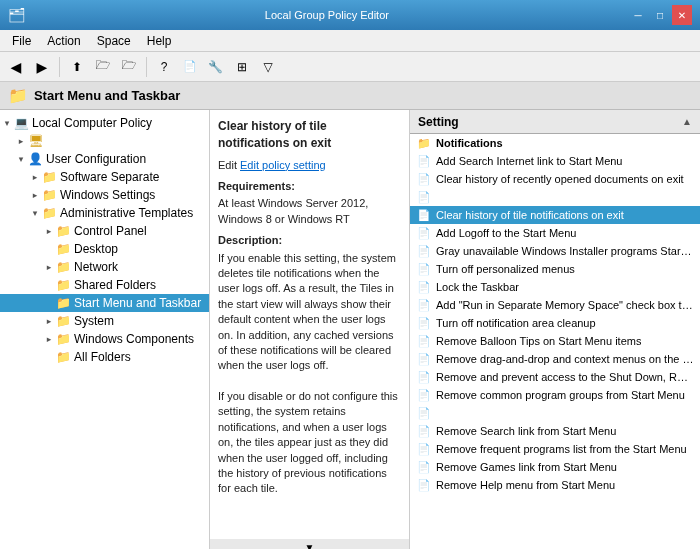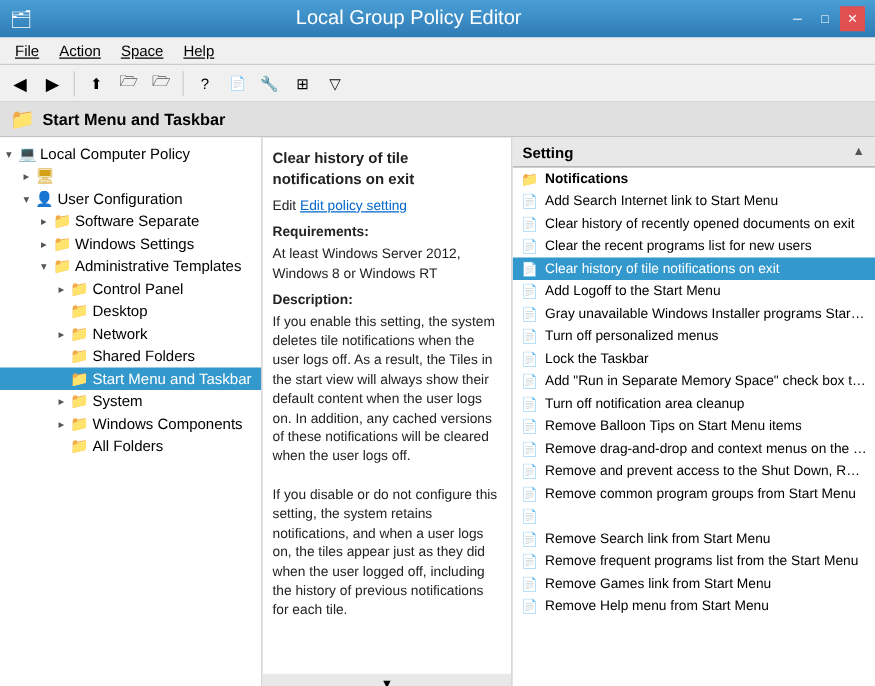--- a/index.html
+++ b/index.html
@@ -19,21 +19,21 @@
       display: flex;
       align-items: center;
       justify-content: space-between;
       padding: 0 8px;
       color: white;
       font-size: 12px;
     }
     .title-bar-title {
       flex: 1;
       text-align: center;
-      font-size: 16px;
+      font-size: 11px;
     }
     .title-bar-controls {
       display: flex;
       gap: 2px;
     }
     .title-bar-btn {
       width: 20px;
       height: 20px;
       display: flex;
       align-items: center;
@@ -54,21 +54,20 @@
       height: 22px;
       display: flex;
       align-items: center;
       padding: 0 4px;
       border-bottom: 1px solid #ccc;
       font-size: 12px;
     }
     .menu-item {
       padding: 2px 8px;
       cursor: pointer;
-      text-decoration: underline;
     }
 
     
     .toolbar {
       background: #f0f0f0;
       height: 30px;
       display: flex;
       align-items: center;
       padding: 0 4px;
       border-bottom: 1px solid #ccc;
@@ -395,21 +394,20 @@
         <div class="list-row">
           <span class="row-icon" style="color: rgb(102, 153, 204);">📄</span>
           <span class="row-text">Add Search Internet link to Start Menu</span>
         </div>
         <div class="list-row">
           <span class="row-icon" style="color: rgb(102, 153, 204);">📄</span>
           <span class="row-text">Clear history of recently opened documents on exit</span>
         </div>
         <div class="list-row">
           <span class="row-icon" style="color: rgb(102, 153, 204);">📄</span>
-          <span class="row-text">Clear the recent programs list for new users</span>
         </div>
         <div class="list-row selected">
           <span class="row-icon" style="color: rgb(102, 153, 204);">📄</span>
           <span class="row-text">Clear history of tile notifications on exit</span>
         </div>
         <div class="list-row">
           <span class="row-icon" style="color: rgb(102, 153, 204);">📄</span>
           <span class="row-text">Add Logoff to the Start Menu</span>
         </div>
         <div class="list-row">

